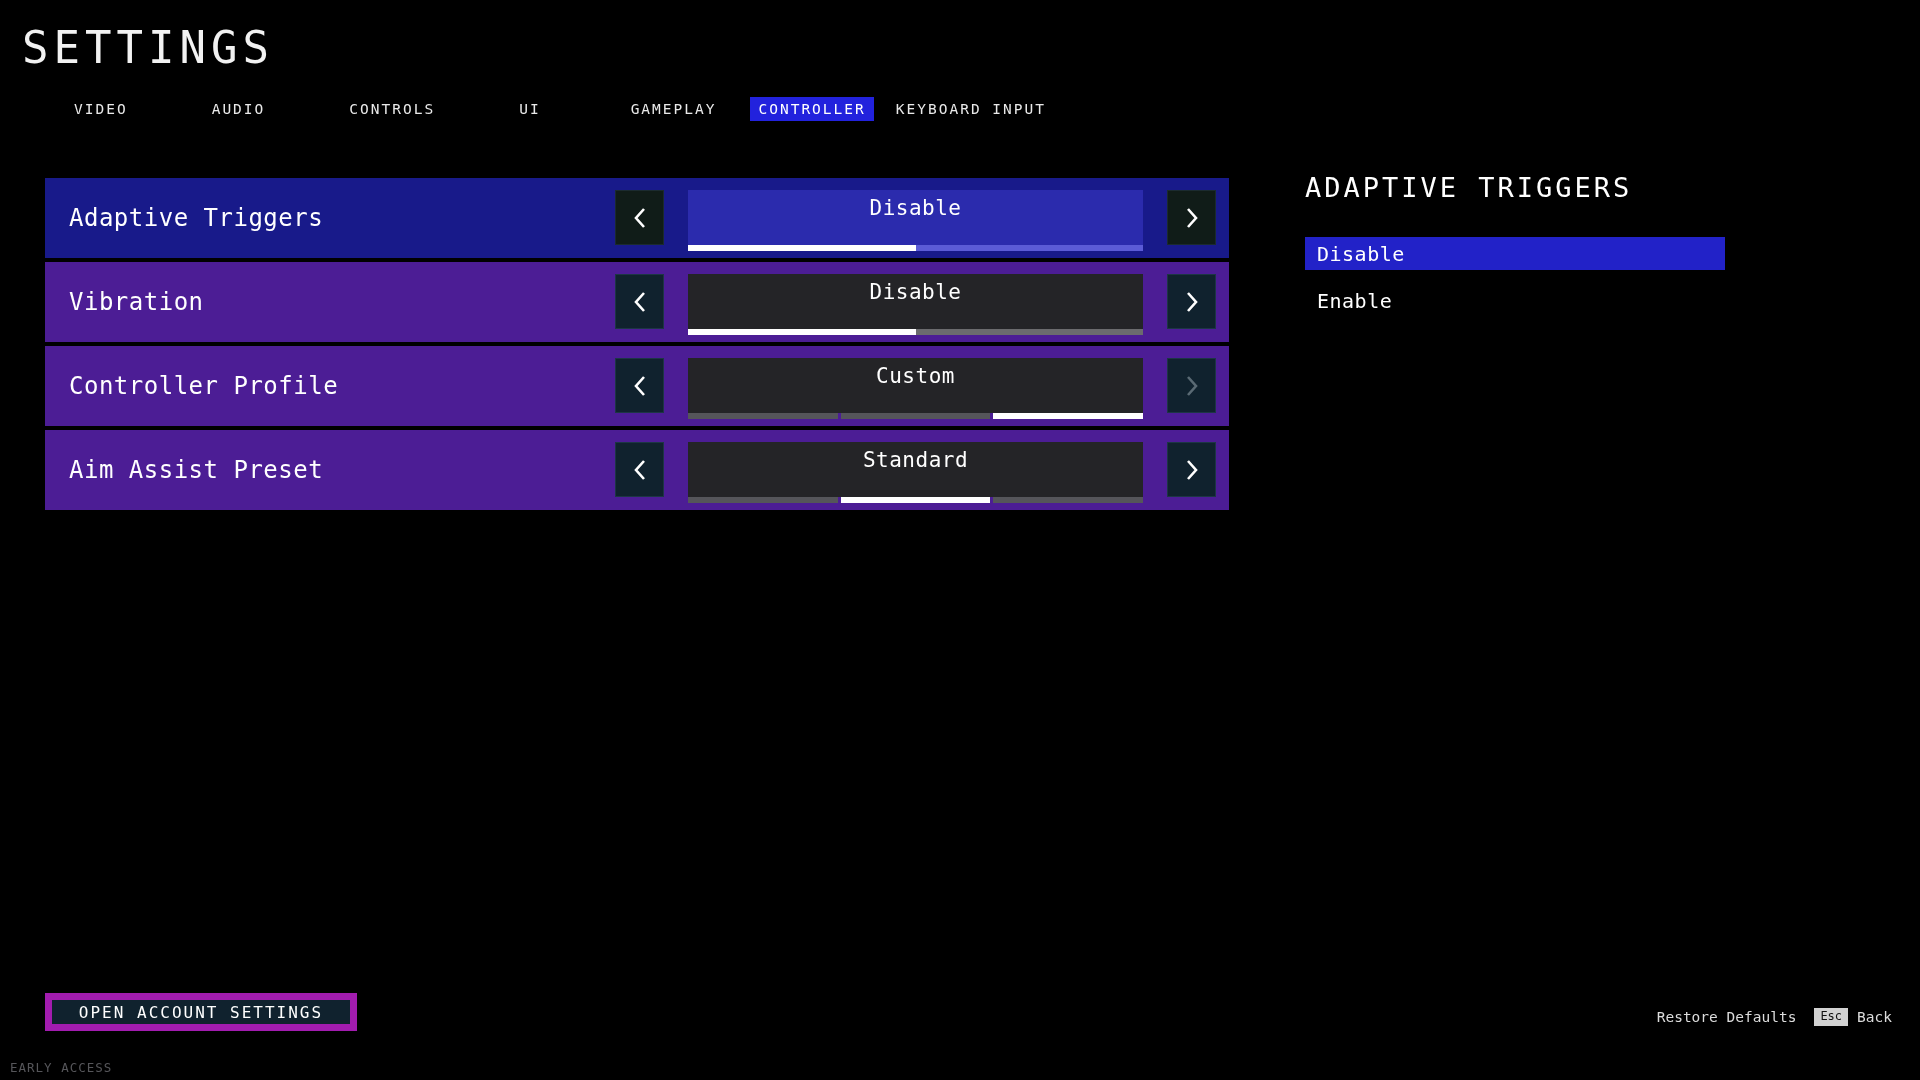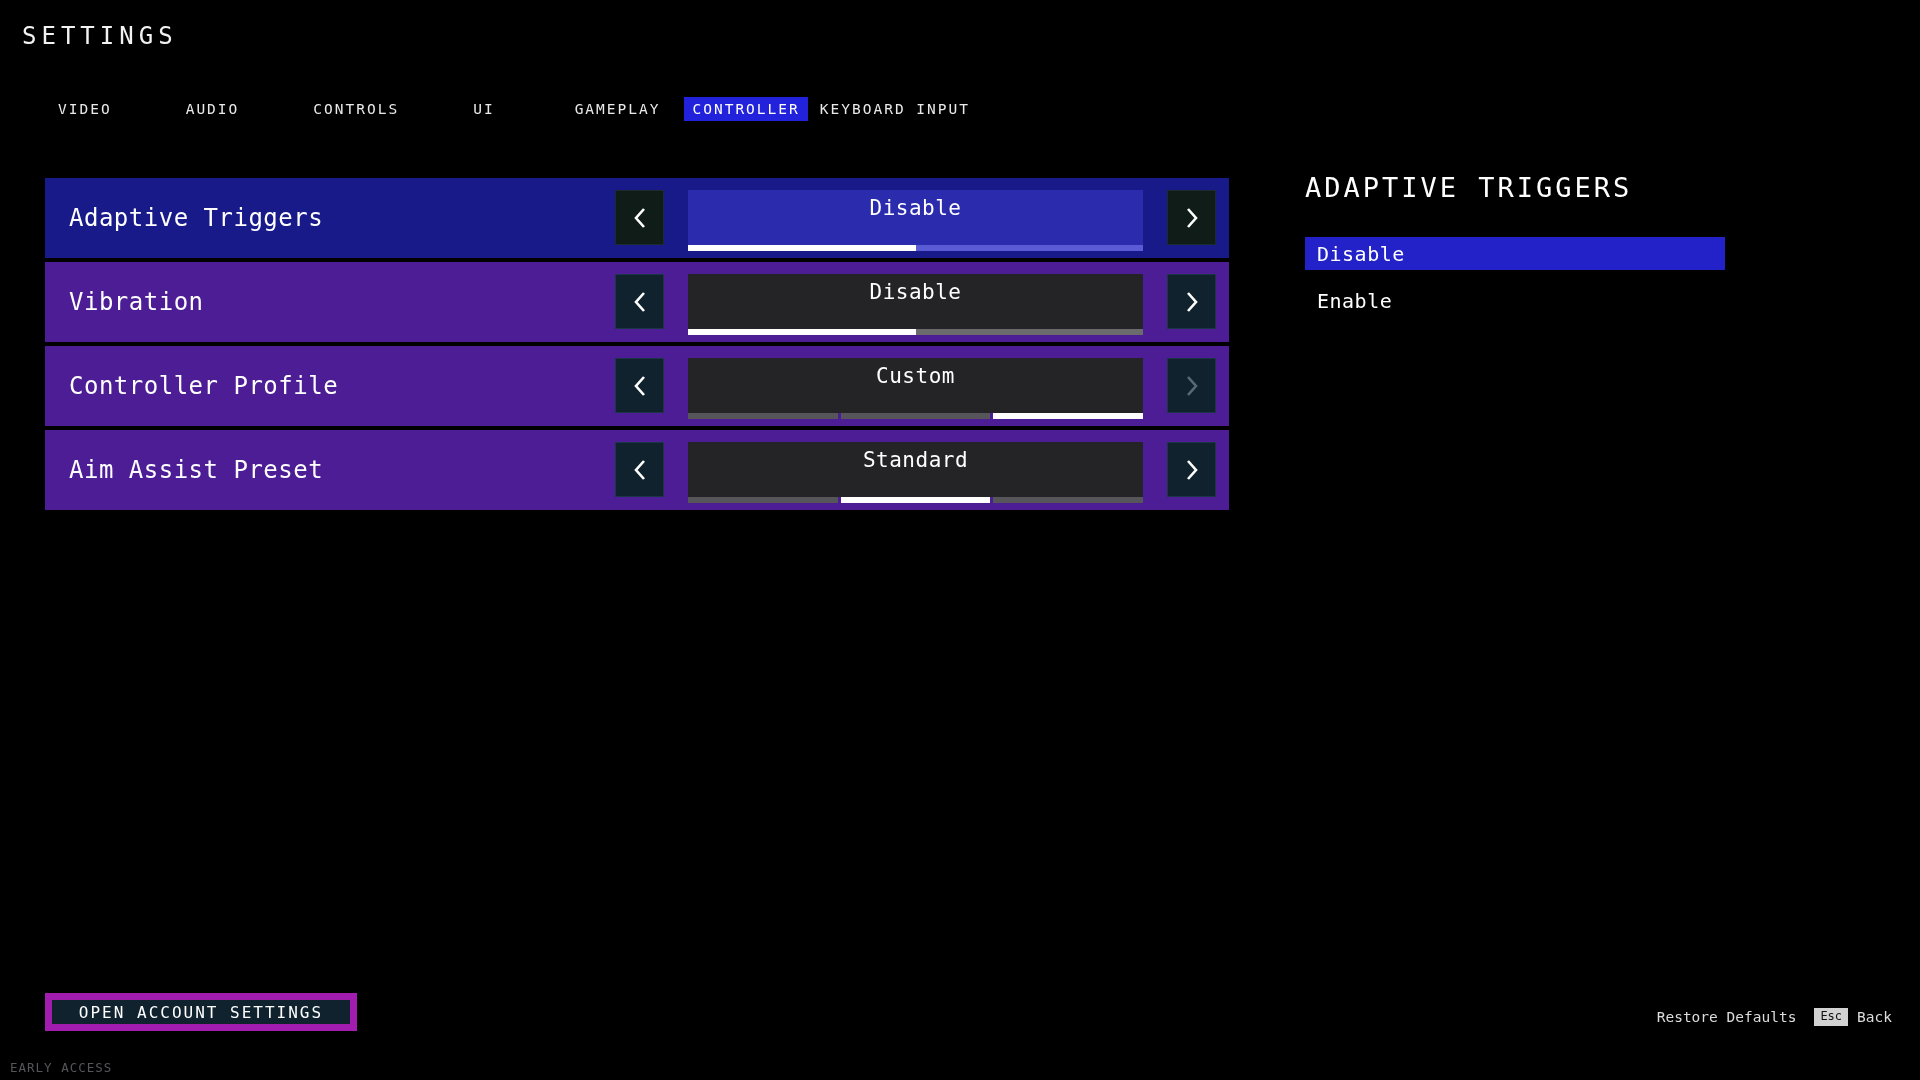--- a/index.html
+++ b/index.html
@@ -9,32 +9,32 @@
     overflow: hidden;
     font-family: "DejaVu Sans Mono", "Liberation Mono", monospace;
     -webkit-font-smoothing: none;
   }
   #root { position: relative; width: 1920px; height: 1080px; }
 
   
   .page-title {
     position: absolute;
     left: 22px; top: 22px;
-    font-size: 24px;
+    font-size: 44px;
     letter-spacing: 5px;
     color: #f2f2f2;
     font-weight: 400;
   }
 
   .tabs {
     position: absolute;
-    left: 50px; top: 96px;
+    left: 66px; top: 96px;
     display: flex;
     align-items: center;
-    gap: 0px;
+    gap: 10px;
     height: 26px;
   }
   .tab {
     font-size: 14.5px;
     letter-spacing: 2.0px;
     color: #e9e9e9;
     padding: 4px 8px;
     white-space: nowrap;
   }
   .tab.spaced { margin-right: 58px; }

